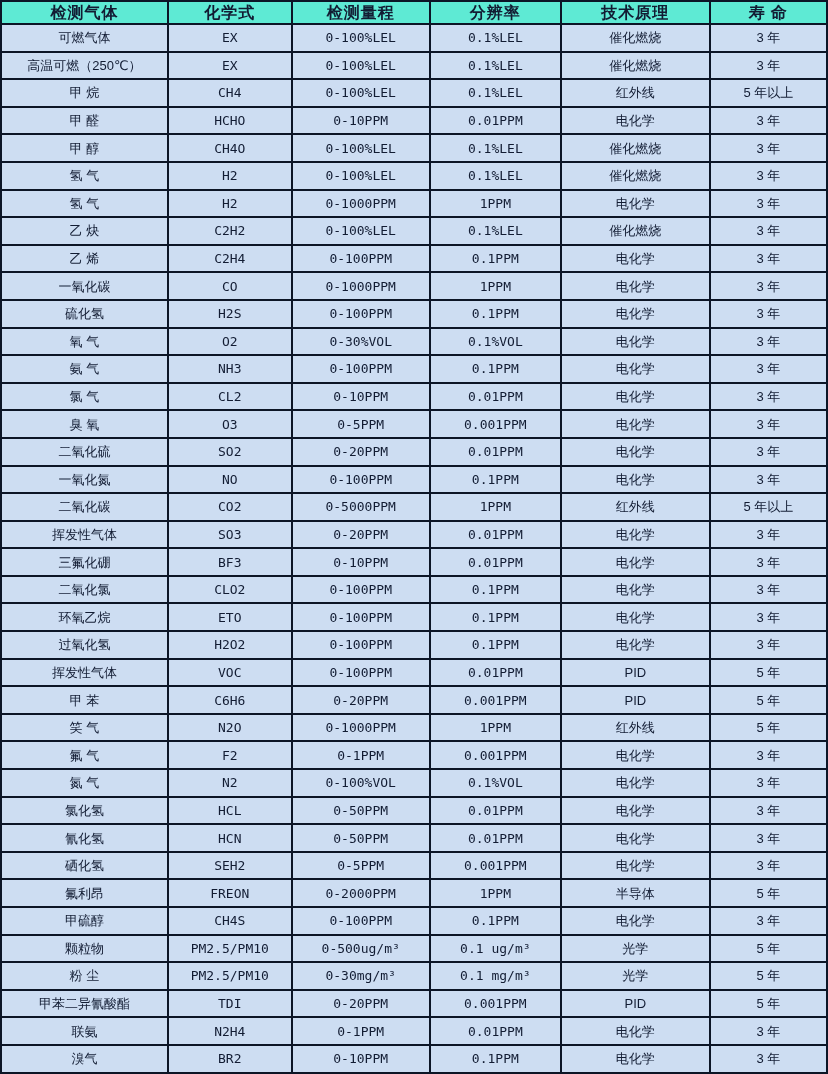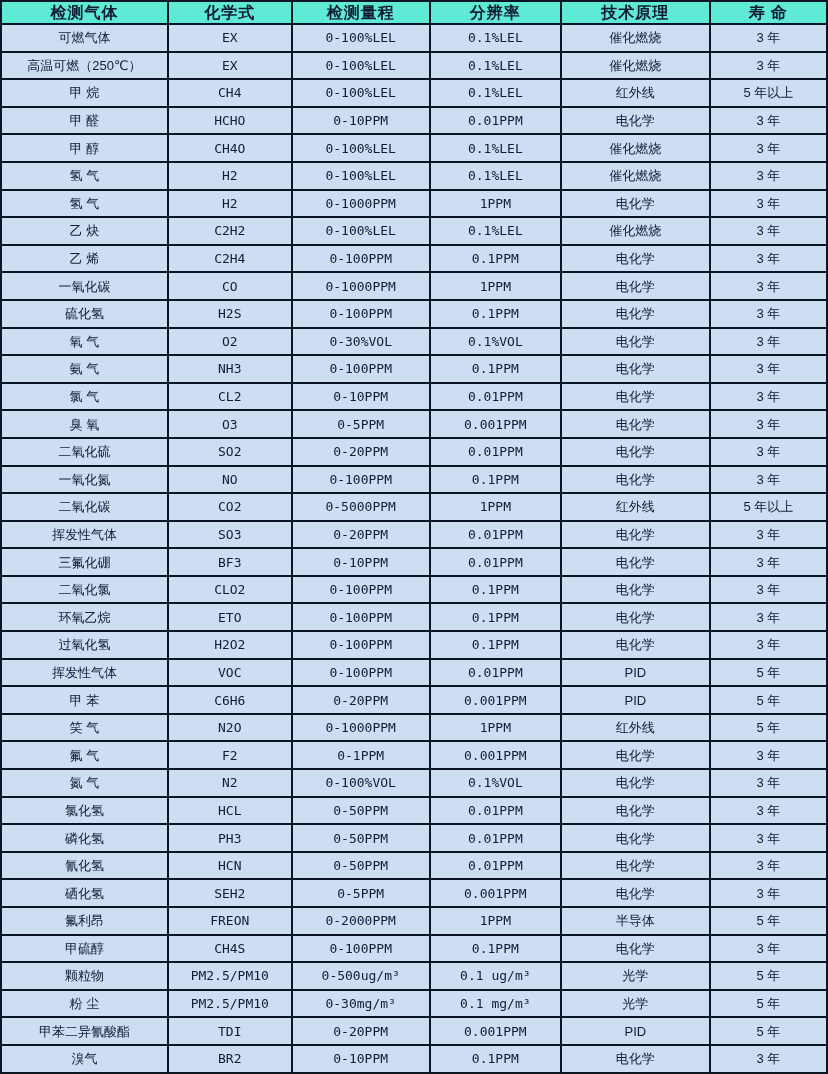--- a/index.html
+++ b/index.html
@@ -298,28 +298,20 @@
       </tr>
       <tr>
         <td class="cell-gas">氯化氢</td>
         <td class="cell-formula">HCL</td>
         <td class="cell-range">0-50PPM</td>
         <td class="cell-resolution">0.01PPM</td>
         <td class="cell-principle">电化学</td>
         <td class="cell-lifespan">3 年</td>
       </tr>
       <tr>
-        <td class="cell-gas">磷化氢</td>
-        <td class="cell-formula">PH3</td>
-        <td class="cell-range">0-50PPM</td>
-        <td class="cell-resolution">0.01PPM</td>
-        <td class="cell-principle">电化学</td>
-        <td class="cell-lifespan">3 年</td>
-      </tr>
-      <tr>
         <td class="cell-gas">氰化氢</td>
         <td class="cell-formula">HCN</td>
         <td class="cell-range">0-50PPM</td>
         <td class="cell-resolution">0.01PPM</td>
         <td class="cell-principle">电化学</td>
         <td class="cell-lifespan">3 年</td>
       </tr>
       <tr>
         <td class="cell-gas">硒化氢</td>
         <td class="cell-formula">SEH2</td>
@@ -362,20 +354,28 @@
       </tr>
       <tr>
         <td class="cell-gas">甲苯二异氰酸酯</td>
         <td class="cell-formula">TDI</td>
         <td class="cell-range">0-20PPM</td>
         <td class="cell-resolution">0.001PPM</td>
         <td class="cell-principle">PID</td>
         <td class="cell-lifespan">5 年</td>
       </tr>
       <tr>
+        <td class="cell-gas">联氨</td>
+        <td class="cell-formula">N2H4</td>
+        <td class="cell-range">0-1PPM</td>
+        <td class="cell-resolution">0.01PPM</td>
+        <td class="cell-principle">电化学</td>
+        <td class="cell-lifespan">3 年</td>
+      </tr>
+      <tr>
         <td class="cell-gas">溴气</td>
         <td class="cell-formula">BR2</td>
         <td class="cell-range">0-10PPM</td>
         <td class="cell-resolution">0.1PPM</td>
         <td class="cell-principle">电化学</td>
         <td class="cell-lifespan">3 年</td>
       </tr>
     </tbody>
 </table>
 

